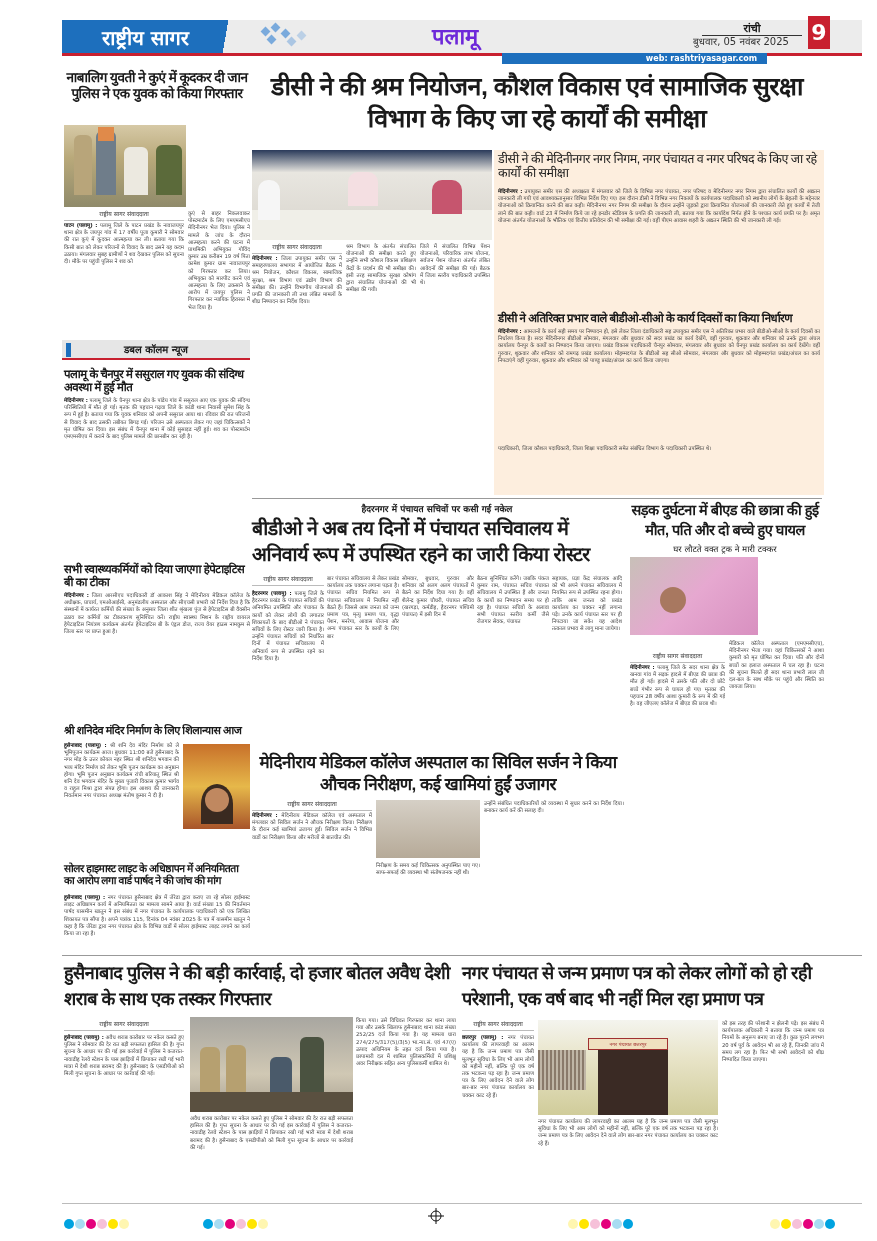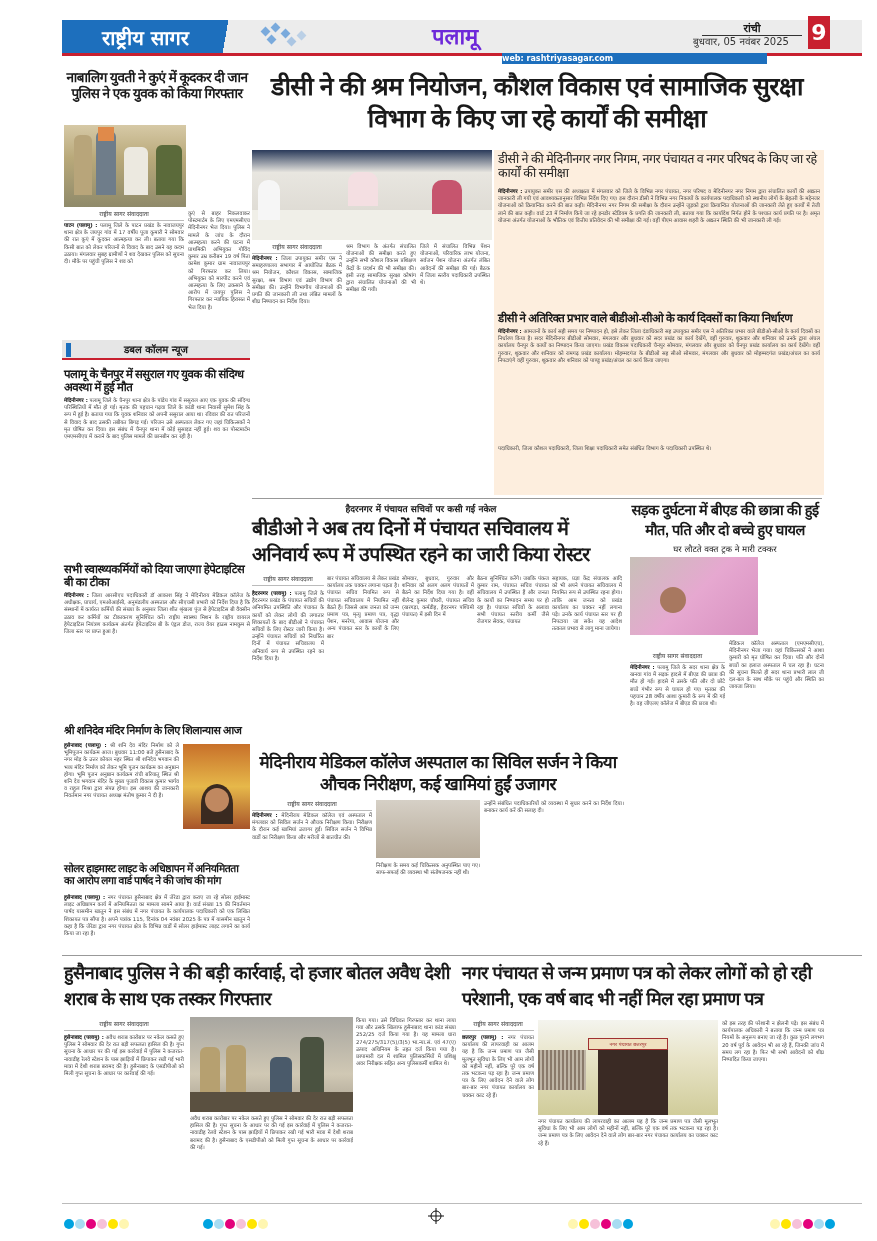--- a/index.html
+++ b/index.html
@@ -6,21 +6,21 @@
 body{width:877px;height:1241px;background:#fff;font-family:"DejaVu Sans",sans-serif;color:#1a1a1a;position:relative;overflow:hidden}
 .abs{position:absolute}
 .masthead{left:62px;top:20px;width:800px;height:36px;background:#ececec;border-bottom:3px solid #c8202f}
 .mast-logo{left:0;top:0;width:190px;height:33px;background:linear-gradient(100deg,#1d6fbd 85%,transparent 85%);color:#fff;font-family:"DejaVu Sans",sans-serif;font-weight:bold;font-size:20px;padding:4px 0 0 40px}
 .mast-dots{left:196px;top:4px;width:60px;height:24px}
 .mast-dots span{position:absolute;width:7px;height:7px;background:#4a8fd6;transform:rotate(45deg);opacity:.7}
 .mast-section{left:370px;top:0;font-weight:bold;font-size:22px;color:#6d28d9}
 .mast-city{left:640px;top:0;width:100px;text-align:center;font-size:11px;font-weight:bold;border-bottom:1px solid #333}
 .mast-date{left:618px;top:14px;width:122px;text-align:center;font-size:10px;color:#333}
 .mast-page{left:746px;top:-4px;width:22px;height:33px;background:#c8202f;color:#fff;font-weight:bold;font-size:22px;text-align:center;line-height:33px}
-.mast-web{left:440px;top:33px;width:265px;height:11px;background:#1d6fbd;color:#fff;font-size:8px;font-weight:bold;text-align:left;padding-right:10px;line-height:11px}
+.mast-web{left:440px;top:33px;width:265px;height:11px;background:#1d6fbd;color:#fff;font-size:8px;font-weight:bold;text-align:right;padding-right:10px;line-height:11px}
 .h-cond{font-family:"Liberation Sans",sans-serif;font-weight:bold;letter-spacing:-0.5px;line-height:1.15}
 .body-text{font-size:5.3px;line-height:7.2px;color:#444;text-align:justify;overflow:hidden}
 .body-text b{color:#111}
 .photo{background:#888;overflow:hidden}
 .byline{font-size:6px;text-align:center;color:#333;border-bottom:1px solid #bbb;padding-bottom:2px}
 .tinted{background:#fdeede}
 .dbl-col{left:62px;top:340px;width:188px;height:20px;background:#e6e6e6;border-bottom:2px solid #c8202f}
 .dbl-col .bar{position:absolute;left:4px;top:3px;width:5px;height:14px;background:#1d6fbd}
 .dbl-col .t{position:absolute;left:0;width:100%;text-align:center;top:2px;font-weight:bold;font-size:10px}
 .regmarks span{display:inline-block;width:10px;height:10px;border-radius:50%;margin-right:1px}
@@ -92,21 +92,21 @@
 <div class="abs body-text" style="left:420px;top:243px;width:70px;height:172px">जिले में संचालित विभिन्न पेंशन योजनाओं, परिवारिक लाभ योजना, सर्वजन पेंशन योजना अंतर्गत लंबित आवेदनों की समीक्षा की गई। बैठक में जिला स्तरीय पदाधिकारी उपस्थित थे।</div>
 
 <div class="abs tinted" style="left:494px;top:150px;width:330px;height:345px"></div>
 <div class="abs h-cond" style="left:498px;top:152px;width:322px;font-size:12.5px;font-weight:normal">डीसी ने की मेदिनीनगर नगर निगम, नगर पंचायत व नगर परिषद के किए जा रहे कार्यों की समीक्षा</div>
 <div class="abs body-text" style="left:498px;top:188px;width:322px;height:120px"><b>मेदिनीनगर :</b> <span>उपायुक्त समीर एस की अध्यक्षता में मंगलवार को जिले के विभिन्न नगर पंचायत, नगर परिषद व मेदिनीनगर नगर निगम द्वारा संचालित कार्यों की अद्यतन जानकारी ली गयी एवं आवश्यकतानुसार विभिन्न निर्देश दिए गए। इस दौरान डीसी ने विभिन्न नगर निकायों के कार्यपालक पदाधिकारी को स्थानीय लोगों के बेहतरी के मद्देनजर योजनाओं को क्रियान्वित करने की बात कही। मेदिनीनगर नगर निगम की समीक्षा के दौरान उन्होंने जुड़को द्वारा क्रियान्वित योजनाओं की जानकारी लेते हुए कार्यों में तेजी लाने की बात कही। वार्ड 23 में निर्माण किये जा रहे इनडोर स्टेडियम के प्रगति की जानकारी ली, बताया गया कि कार्यादेश निर्गत होने के पश्चात कार्य प्रगति पर है। अमृत योजना अंतर्गत योजनाओं के भौतिक एवं वित्तीय प्रतिवेदन की भी समीक्षा की गई। वहीं पीएम आवास शहरी के अद्यतन स्थिति की भी जानकारी ली गई।</span></div>
 <div class="abs h-cond" style="left:498px;top:312px;width:322px;font-size:11.5px">डीसी ने अतिरिक्त प्रभार वाले बीडीओ-सीओ के कार्य दिवसों का किया निर्धारण</div>
 <div class="abs body-text" style="left:498px;top:328px;width:322px;height:110px"><b>मेदिनीनगर :</b> <span>आमजनों के कार्य सही समय पर निष्पादन हो, इसे लेकर जिला दंडाधिकारी सह उपायुक्त समीर एस ने अतिरिक्त प्रभार वाले बीडीओ-सीओ के कार्य दिवसों का निर्धारण किया है। सदर मेदिनीनगर बीडीओ सोमवार, मंगलवार और बुधवार को सदर प्रखंड का कार्य देखेंगे, वहीं गुरुवार, शुक्रवार और शनिवार को उनके द्वारा अंचल कार्यालय चैनपुर के कार्यों का निष्पादन किया जाएगा। प्रखंड विकास पदाधिकारी चैनपुर सोमवार, मंगलवार और बुधवार को चैनपुर प्रखंड कार्यालय का कार्य देखेंगे। वहीं गुरुवार, शुक्रवार और शनिवार को रामगढ़ प्रखंड कार्यालय। मोहम्मदगंज के बीडीओ सह सीओ सोमवार, मंगलवार और बुधवार को मोहम्मदगंज प्रखंड/अंचल का कार्य निपटाएंगे वहीं गुरुवार, शुक्रवार और शनिवार को पाण्डु प्रखंड/अंचल का कार्य किया जाएगा।</span></div>
 <div class="abs body-text" style="left:498px;top:445px;width:322px;height:45px">पदाधिकारी, जिला कौशल पदाधिकारी, जिला शिक्षा पदाधिकारी समेत संबंधित विभाग के पदाधिकारी उपस्थित थे।</div>
 
 <div class="abs" style="left:252px;top:498px;width:570px;height:1px;background:#999"></div>
-<div class="abs" style="left:236px;top:502px;width:370px;font-size:9px;text-align:center;font-weight:bold">हैदरनगर में पंचायत सचिवों पर कसी गई नकेल</div>
+<div class="abs" style="left:252px;top:502px;width:370px;font-size:9px;text-align:center;font-weight:bold">हैदरनगर में पंचायत सचिवों पर कसी गई नकेल</div>
 <div class="abs h-cond" style="left:252px;top:515px;width:370px;font-size:19.5px;line-height:26px">बीडीओ ने अब तय दिनों में पंचायत सचिवालय में अनिवार्य रूप में उपस्थित रहने का जारी किया रोस्टर</div>
 <div class="abs byline" style="left:252px;top:575px;width:72px">राष्ट्रीय सागर संवाददाता</div>
 <div class="abs body-text" style="left:252px;top:590px;width:72px;height:155px"><b>हैदरनगर (पलामू) :</b> <span>पलामू जिले के हैदरनगर प्रखंड के पंचायत सचिवों की अनियमित उपस्थिति और पंचायत के कार्यों को लेकर लोगों की लगातार शिकायतों के बाद बीडीओ ने पंचायत सचिवों के लिए रोस्टर जारी किया है। उन्होंने पंचायत सचिवों को निर्धारित दिनों में पंचायत सचिवालय में अनिवार्य रूप से उपस्थित रहने का निर्देश दिया है।</span></div>
 <div class="abs body-text" style="left:327px;top:575px;width:72px;height:170px">बार पंचायत सचिवालय से लेकर प्रखंड कार्यालय तक चक्कर लगाना पड़ता है। पंचायत सचिव नियमित रूप से पंचायत सचिवालय में नियमित नहीं बैठते हैं। जिससे आम जनता को जन्म प्रमाण पत्र, मृत्यु प्रमाण पत्र, वृद्धा पेंशन, मनरेगा, आवास योजना और अन्य पंचायत स्तर के कार्यों के लिए बार</div>
 <div class="abs body-text" style="left:402px;top:575px;width:72px;height:170px">सोमवार, बुधवार, गुरुवार और शनिवार को अलग अलग पंचायतों में बैठने का निर्देश दिया गया है। वहीं शैलेन्द्र कुमार चौधरी, पंचायत सचिव (खरगड़ा, कर्मडीह, हैदरनगर पश्चिमी पंचायत) में इसी दिन में</div>
 <div class="abs body-text" style="left:477px;top:575px;width:72px;height:170px">बैठना सुनिश्चित करेंगे। जबकि पंकज कुमार राम, पंचायत सचिव पंचायत सचिवालय में उपस्थित हैं और जनता के कार्यों का निष्पादन समय पर हो रहा है। पंचायत सचिवों के अलावा सभी पंचायत स्तरीय कर्मी जैसे रोजगार सेवक, पंचायत</div>
 <div class="abs body-text" style="left:552px;top:575px;width:70px;height:170px">सहायक, प्रज्ञा केंद्र संचालक आदि को भी अपने पंचायत सचिवालय में नियमित रूप से उपस्थित रहना होगा। ताकि आम जनता को प्रखंड कार्यालय का चक्कर नहीं लगाना पड़े। उनके कार्य पंचायत स्तर पर ही निपटाया जा सके। यह आदेश तत्काल प्रभाव से लागू माना जायेगा।</div>
 
 <div class="abs h-cond" style="left:626px;top:500px;width:198px;font-size:14.5px;line-height:20px;text-align:center">सड़क दुर्घटना में बीएड की छात्रा की हुई मौत, पति और दो बच्चे हुए घायल</div>
 <div class="abs" style="left:626px;top:543px;width:198px;font-size:8.5px;text-align:center">घर लौटते वक्त ट्रक ने मारी टक्कर</div>

